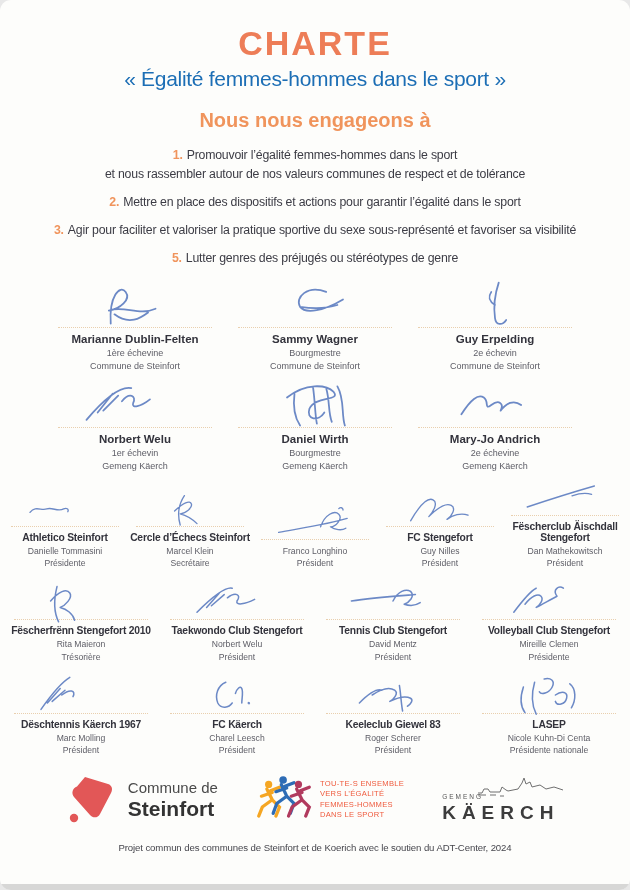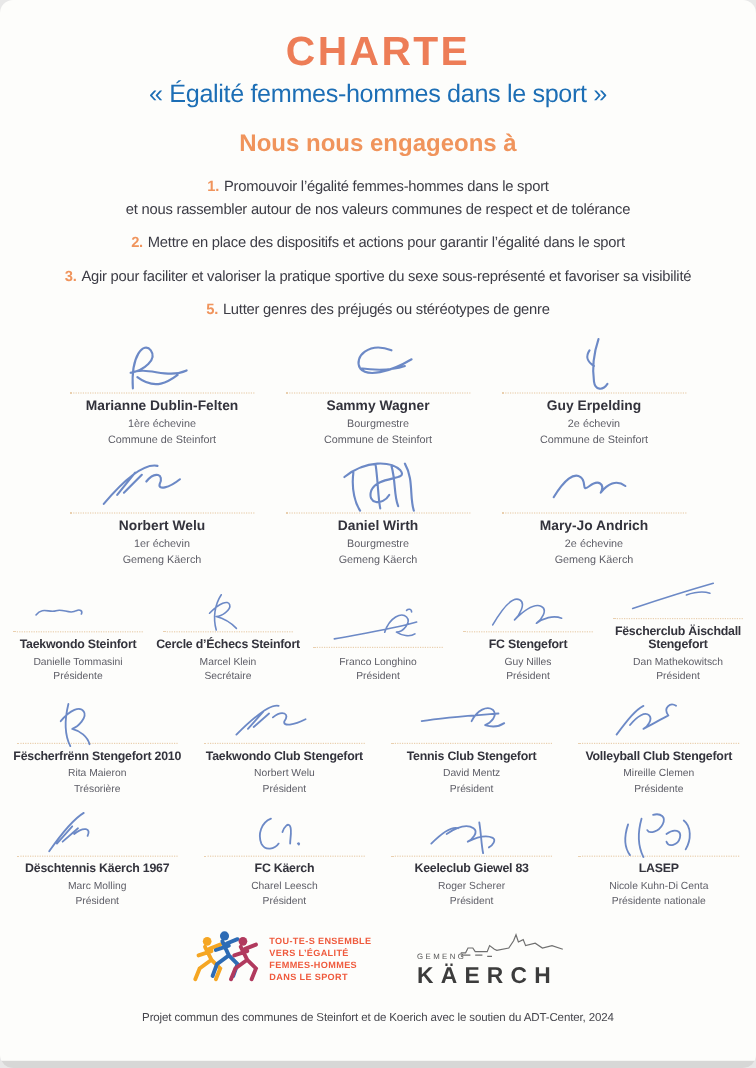--- a/index.html
+++ b/index.html
@@ -60,21 +60,21 @@
   
   .footer-logos{
     margin-top:16px;
     display:flex;justify-content:center;align-items:center;gap:38px;
   }
   .logo-steinfort{display:flex;align-items:center;gap:10px;}
   .steinfort-text .l1{font-size:15px;color:#4a4a4a;}
   .steinfort-text .l2{font-size:21px;font-weight:bold;color:#333;margin-top:1px;}
   .logo-campaign{display:flex;align-items:center;gap:8px;}
   .campaign-text{text-align:left;}
-  .campaign-line{font-size:7.6px;font-weight:bold;letter-spacing:.3px;color:var(--campaign_orange,#ef5a3d);line-height:1.35;text-transform:uppercase;}
+  .campaign-line{font-size:7.6px;font-weight:normal;letter-spacing:.3px;color:var(--campaign_orange,#ef5a3d);line-height:1.35;text-transform:uppercase;}
   .logo-kaerch{text-align:left;}
   .kaerch-skyline{line-height:0;}
   .kaerch-skyline path{fill:none;stroke:#6f6f6f;stroke-width:1;}
   .kaerch-small{font-size:6.5px;letter-spacing:2px;color:#555;margin-top:-4px;}
   .kaerch-large{font-size:19px;font-weight:bold;letter-spacing:6px;color:var(--kaerch_gray,#3c3c3c);margin-top:2px;}
   .footer-note{
     margin-top:14px;text-align:center;
     font-size:9.6px;color:#46464d;letter-spacing:-0.1px;
   }
   .scan-edge{position:absolute;left:0;right:0;bottom:0;height:6px;background:#c9c9c9;opacity:.75;}
@@ -164,21 +164,21 @@
           <div class="sig-role">2e échevine</div>
           <div class="sig-org">Gemeng Käerch</div>
         </div>
       </div>
       <div class="sig-row cols5">
         <div class="sig-block">
           <div class="sig-art"><svg viewBox="0 0 120 60">
               <path d="M10,32 C18,22 26,30 34,27 C42,24 50,32 58,27 C62,25 66,27 64,31"></path>
             </svg></div>
           <div class="sig-line"></div>
-          <div class="sig-name">Taekwondo Steinfort</div>
+          <div class="sig-name">Athletico Steinfort</div>
           <div class="sig-role">Danielle Tommasini</div>
           <div class="sig-org">Présidente</div>
         </div>
         <div class="sig-block">
           <div class="sig-art"><svg viewBox="0 0 120 60">
               <path d="M52,8 C44,20 42,36 46,50 M38,30 C50,18 60,14 62,20 C64,26 52,34 46,34 C54,36 64,42 70,48"></path>
             </svg></div>
           <div class="sig-line"></div>
           <div class="sig-name">Cercle d’Échecs Steinfort</div>
           <div class="sig-role">Marcel Klein</div>
@@ -284,20 +284,32 @@
           <div class="sig-line"></div>
           <div class="sig-name">LASEP</div>
           <div class="sig-role">Nicole Kuhn-Di Centa</div>
           <div class="sig-org">Présidente nationale</div>
         </div>
       </div>
     </div>
 
   <div class="footer-logos">
 
+    <div class="logo-steinfort">
+      <span>
+        <svg width="52" height="52" viewBox="0 0 52 52">
+          <path d="M19,5 L42,12 C46,13.4 47,17 45,21 L34,42 C32,46 27,46.5 24,43 L8,25 C5,21.5 6.5,16 11,14.5 Z" fill="#e25757"></path>
+          <circle cx="8" cy="46" r="4.2" fill="#e25757"></circle>
+        </svg>
+      </span>
+      <span class="steinfort-text">
+        <div class="l1">Commune de</div>
+        <div class="l2">Steinfort</div>
+      </span>
+    </div>
 
     <div class="logo-campaign">
       <span>
         <svg width="56" height="52" viewBox="0 0 62 56">
           <g stroke="#f5a623" stroke-width="3.6" stroke-linecap="round" fill="none">
             <circle cx="14" cy="13" r="4" fill="#f5a623" stroke="none"></circle>
             <path d="M12,18 L18,30 M18,22 L6,26 M16,20 L26,16 M18,30 L7,38 L3,48 M18,30 L26,38 L22,48"></path>
           </g>
           <g stroke="#2e6cb5" stroke-width="3.6" stroke-linecap="round" fill="none">
             <circle cx="30" cy="8" r="4.2" fill="#2e6cb5" stroke="none"></circle>

